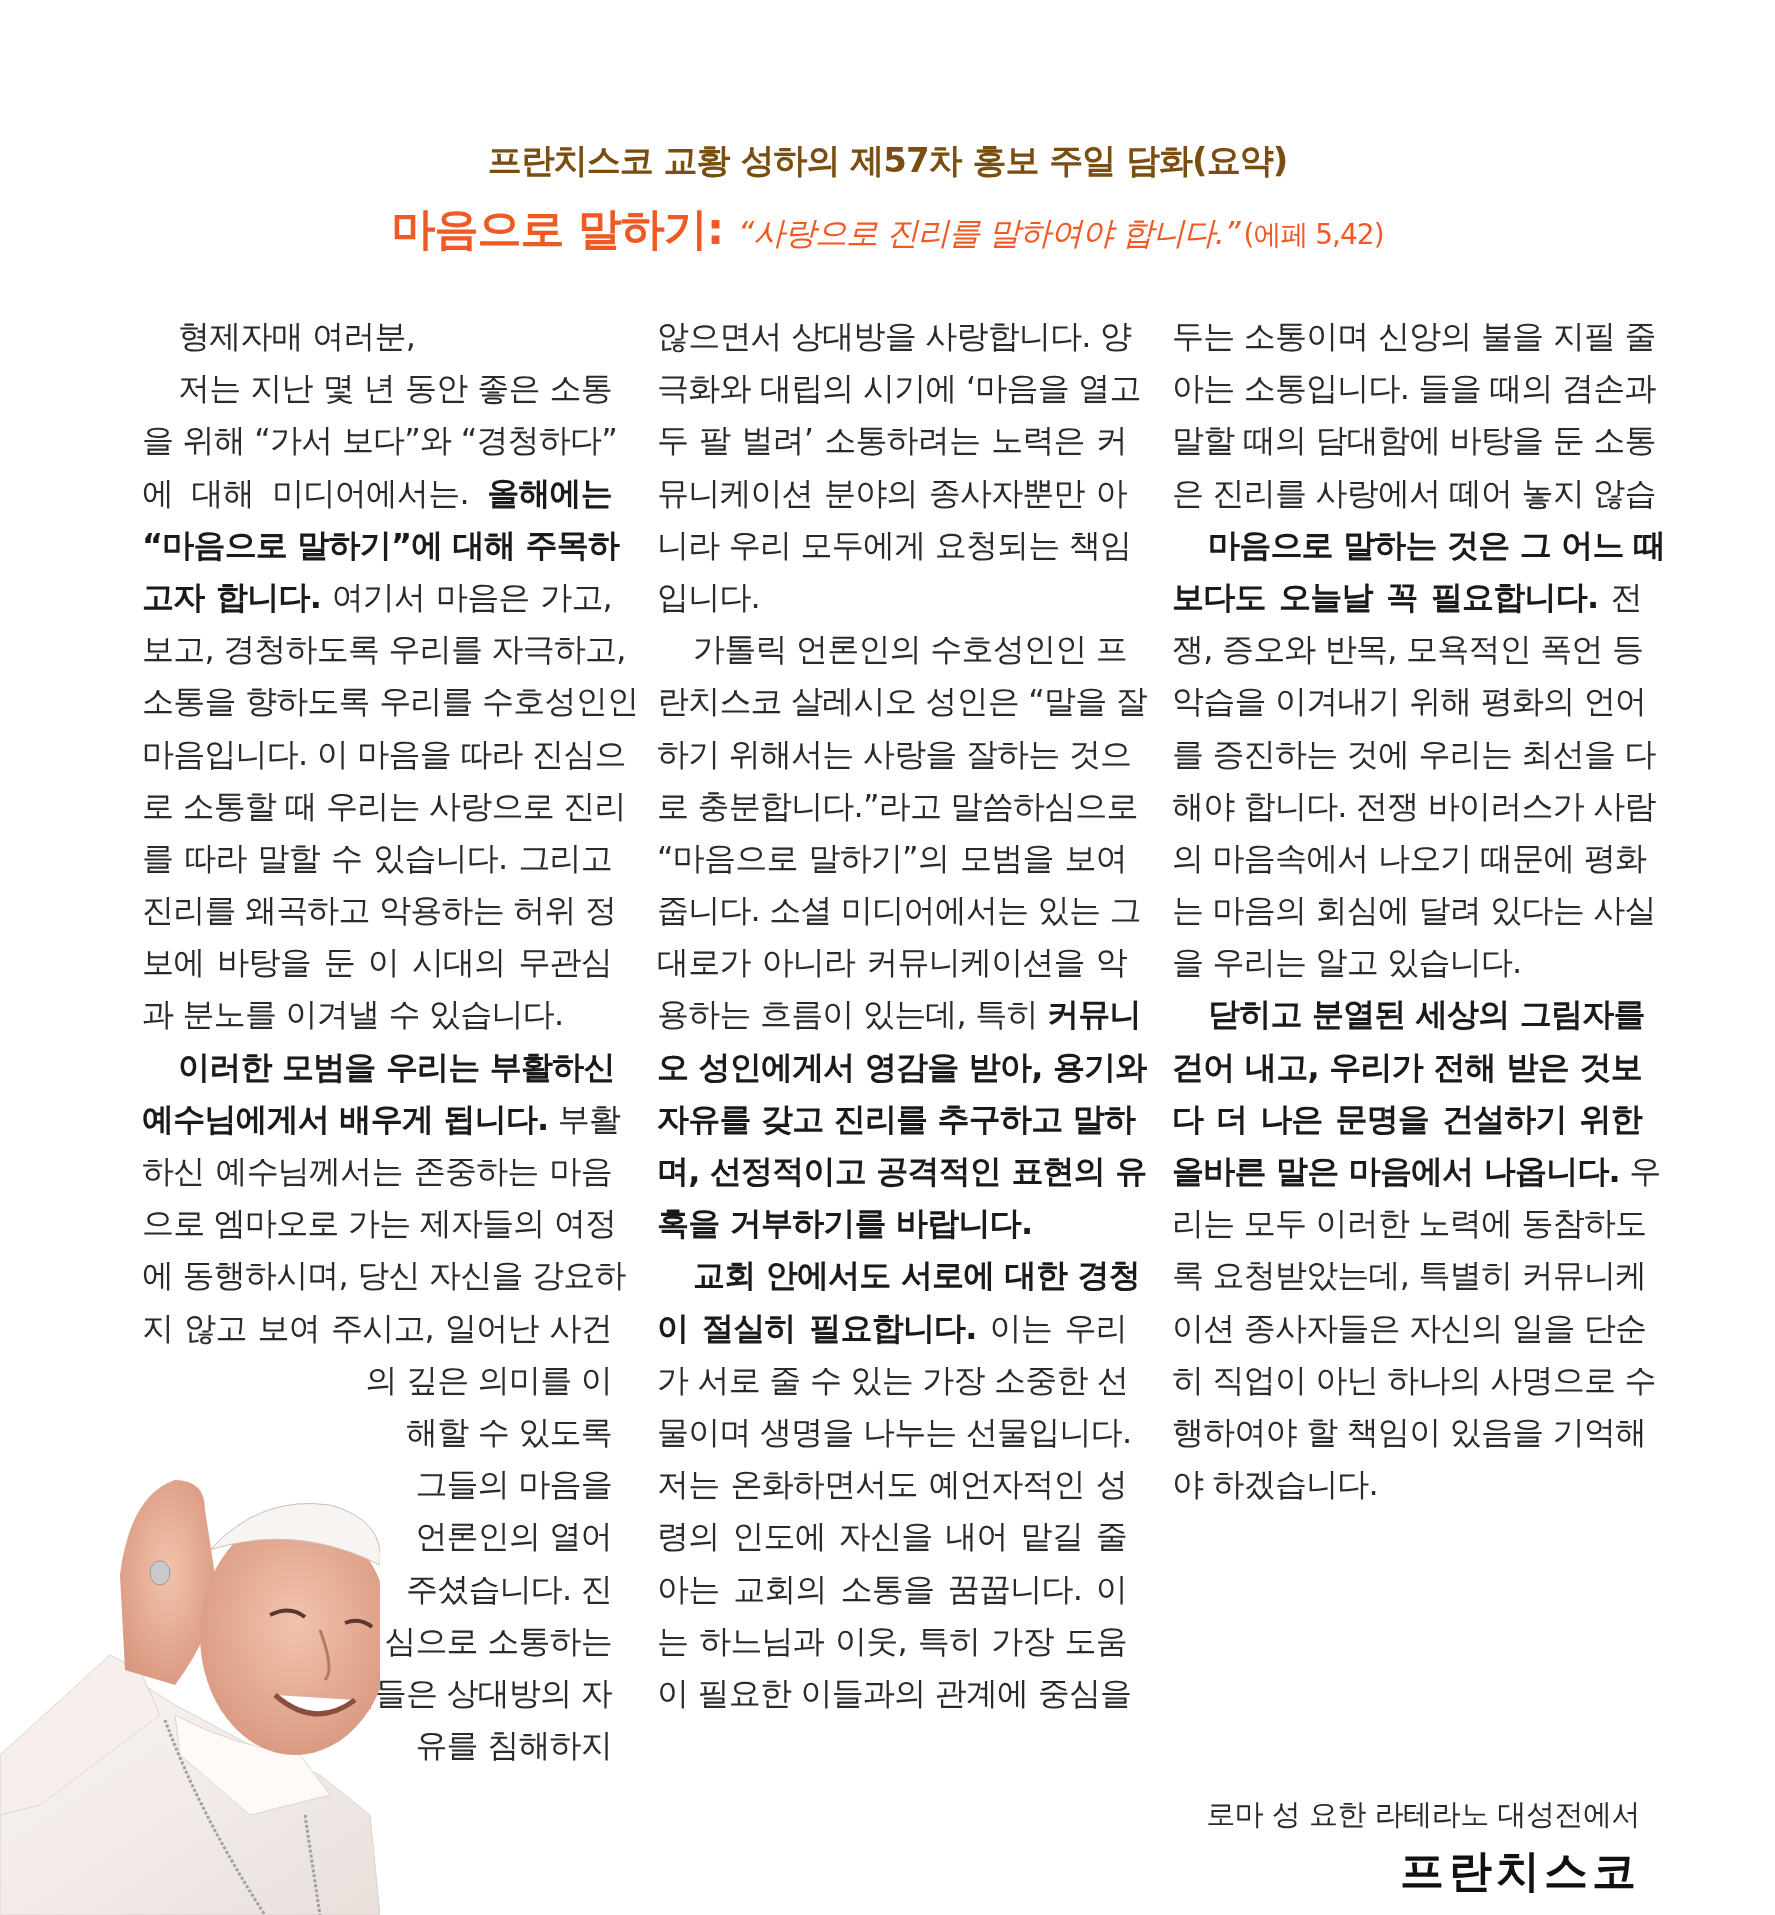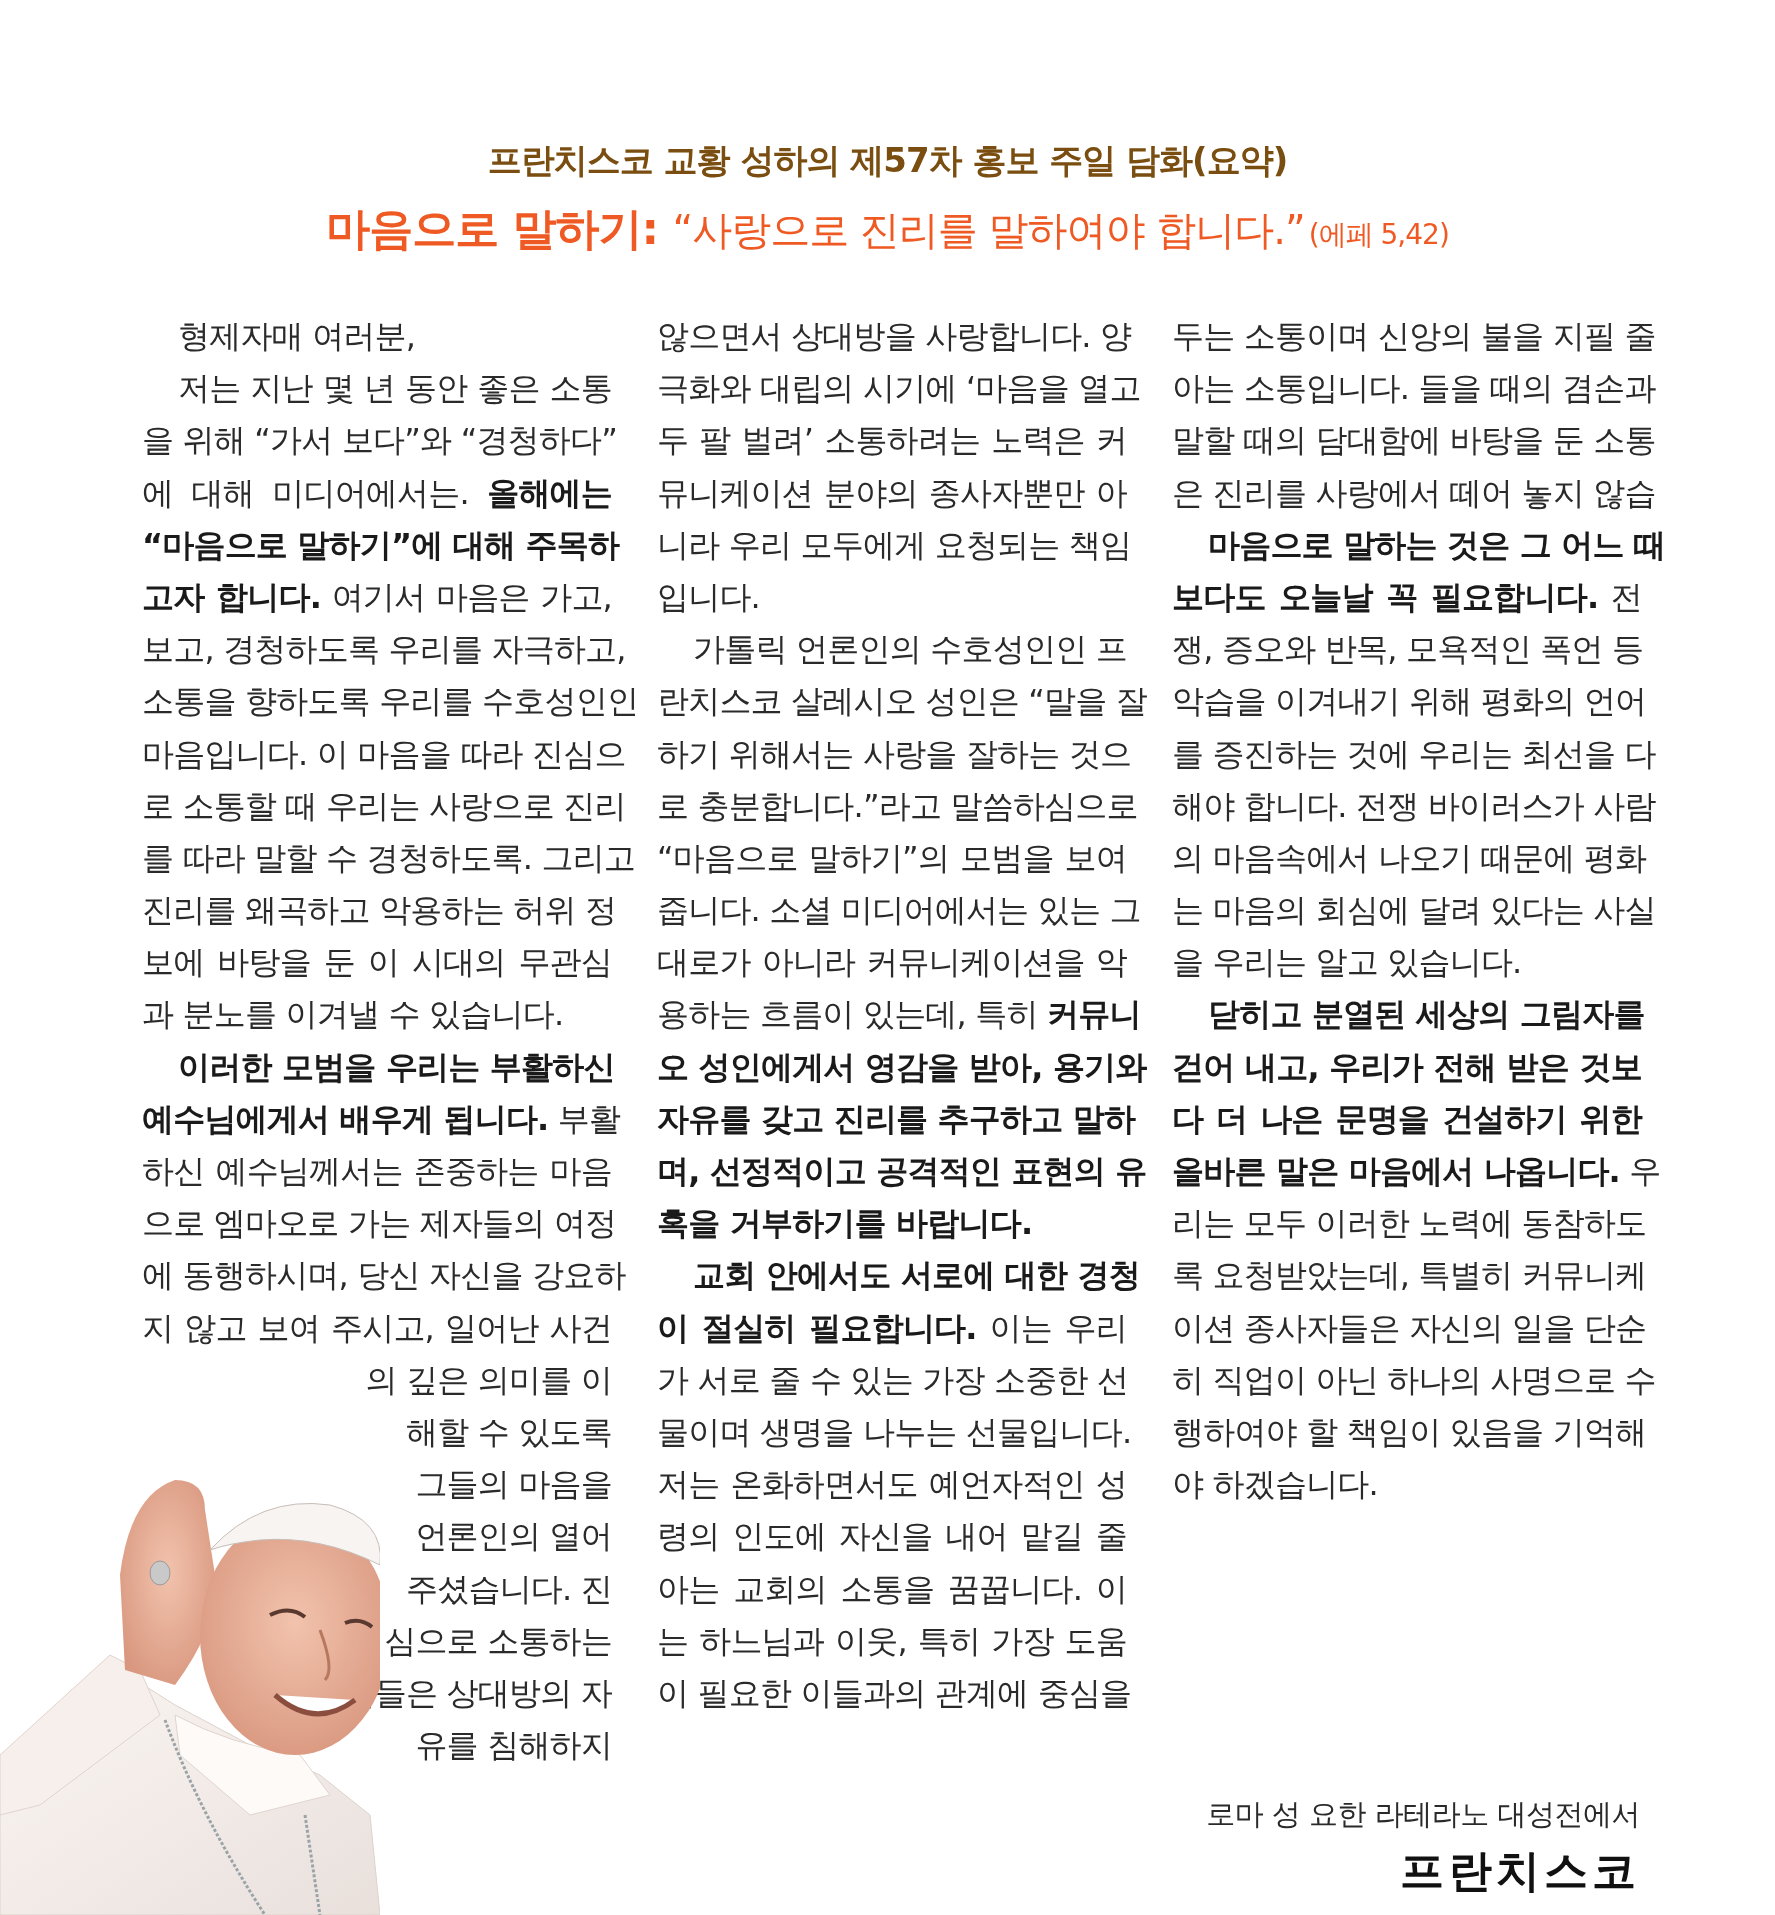--- a/index.html
+++ b/index.html
@@ -12,21 +12,21 @@
       position: absolute; left: 0; right: 0; top: 138px;
       text-align: center; font-size: 34px; font-weight: bold;
       color: #7a4e10; letter-spacing: -1px;
     }
     .title {
       position: absolute; left: 0; right: 0; top: 200px;
       text-align: center; color: #ef5a24; font-weight: bold;
       white-space: nowrap; letter-spacing: -1px;
     }
     .title .main { font-size: 44px; }
-    .title .quote { font-size: 40px; font-weight: normal; }
+    .title .quote { font-size: 32px; font-weight: normal; font-style: italic; }
     .title .ref { font-size: 28px; font-weight: normal; margin-left: 4px; }
 
     .col {
       position: absolute; top: 310px; width: 470px;
       font-size: 32px; line-height: 52.2px; letter-spacing: -0.8px;
       text-align: justify; text-align-last: justify;
     }
     .col1 { left: 142px; }
     .col2 { left: 657px; }
     .col3 { left: 1172px; }
@@ -64,21 +64,21 @@
     <span class="line indent last"><span>형제자매 여러분,</span></span>
     <span class="line indent"><span>저는 지난 몇 년 동안 좋은 소통</span></span>
     <span class="line"><span>을 위해 “가서 보다”와 “경청하다”</span></span>
     <span class="line"><span>에 대해 미디어에서는. </span><span class="b">올해에는</span></span>
     <span class="line"><span class="b">“마음으로 말하기”에 대해 주목하</span></span>
     <span class="line"><span class="b">고자 합니다.</span><span> 여기서 마음은 가고,</span></span>
     <span class="line"><span>보고, 경청하도록 우리를 자극하고,</span></span>
     <span class="line"><span>소통을 향하도록 우리를 수호성인인</span></span>
     <span class="line"><span>마음입니다. 이 마음을 따라 진심으</span></span>
     <span class="line"><span>로 소통할 때 우리는 사랑으로 진리</span></span>
-    <span class="line"><span>를 따라 말할 수 경청하도록. 그리고</span></span>
+    <span class="line"><span>를 따라 말할 수 있습니다. 그리고</span></span>
     <span class="line"><span>진리를 왜곡하고 악용하는 허위 정</span></span>
     <span class="line"><span>보에 바탕을 둔 이 시대의 무관심</span></span>
     <span class="line last"><span>과 분노를 이겨낼 수 있습니다.</span></span>
     <span class="line indent"><span class="b">이러한 모범을 우리는 부활하신</span></span>
     <span class="line"><span class="b">예수님에게서 배우게 됩니다.</span><span> 부활</span></span>
     <span class="line"><span>하신 예수님께서는 존중하는 마음</span></span>
     <span class="line"><span>으로 엠마오로 가는 제자들의 여정</span></span>
     <span class="line"><span>에 동행하시며, 당신 자신을 강요하</span></span>
     <span class="line"><span>지 않고 보여 주시고, 일어난 사건</span></span>
     <span class="line right"><span>의 깊은 의미를 이</span></span>

